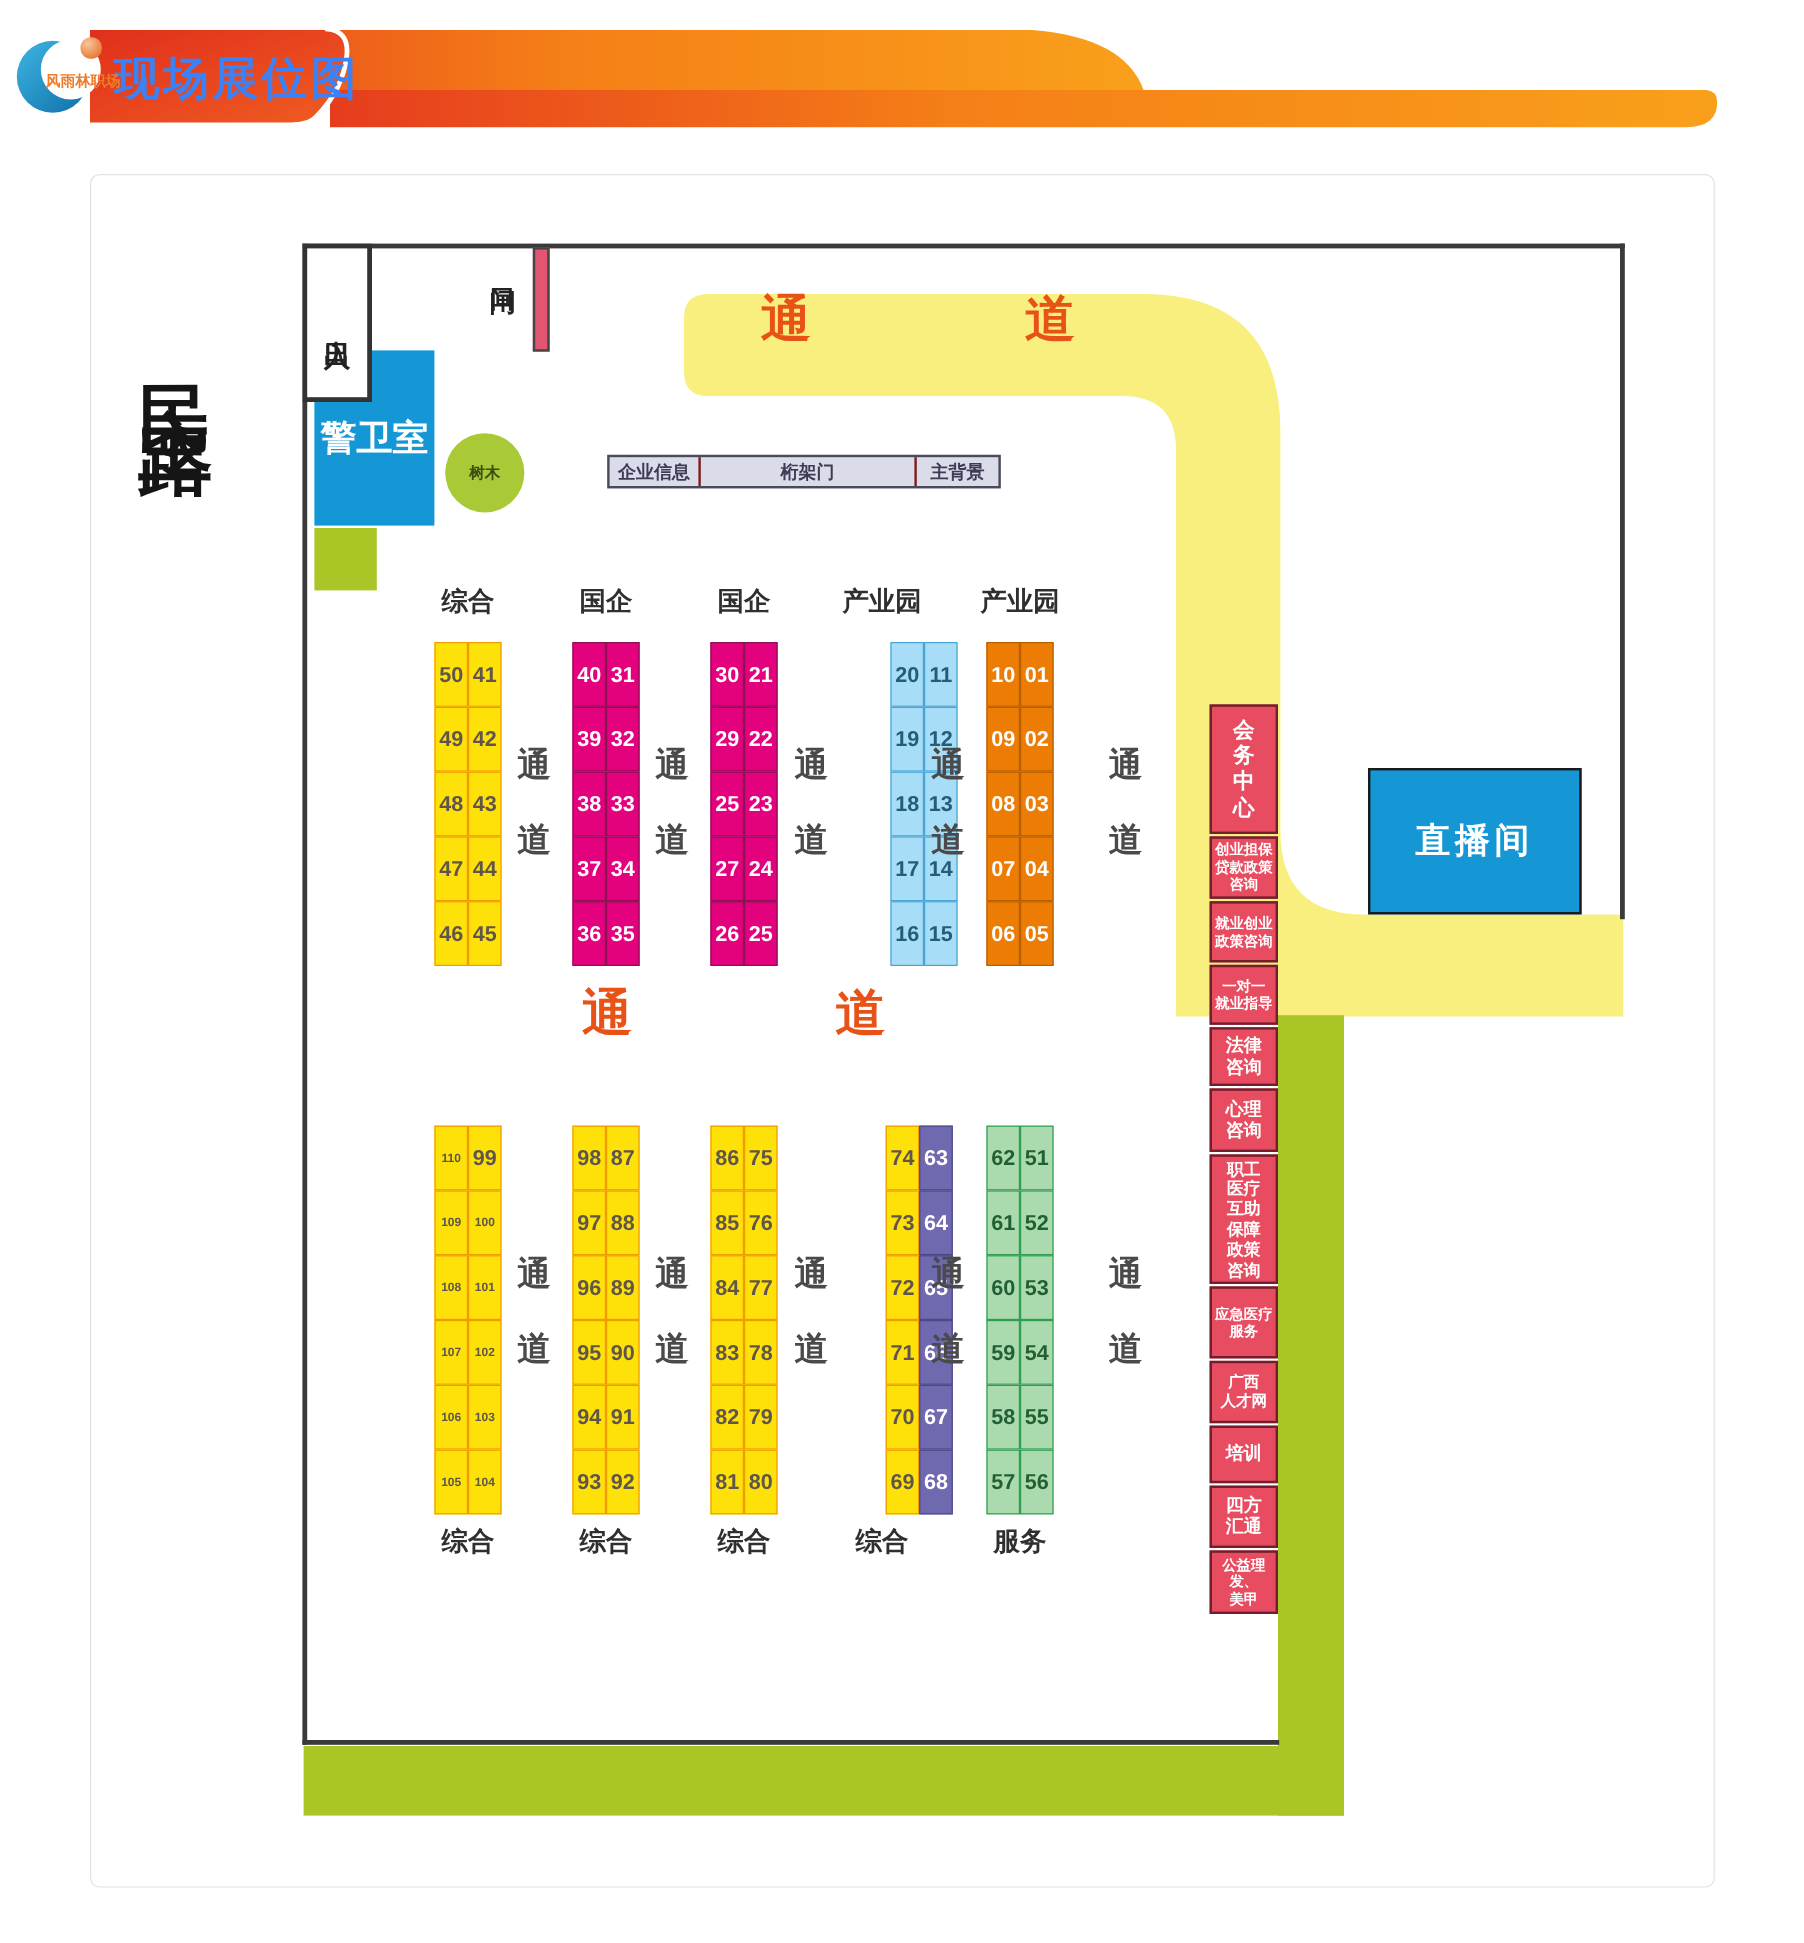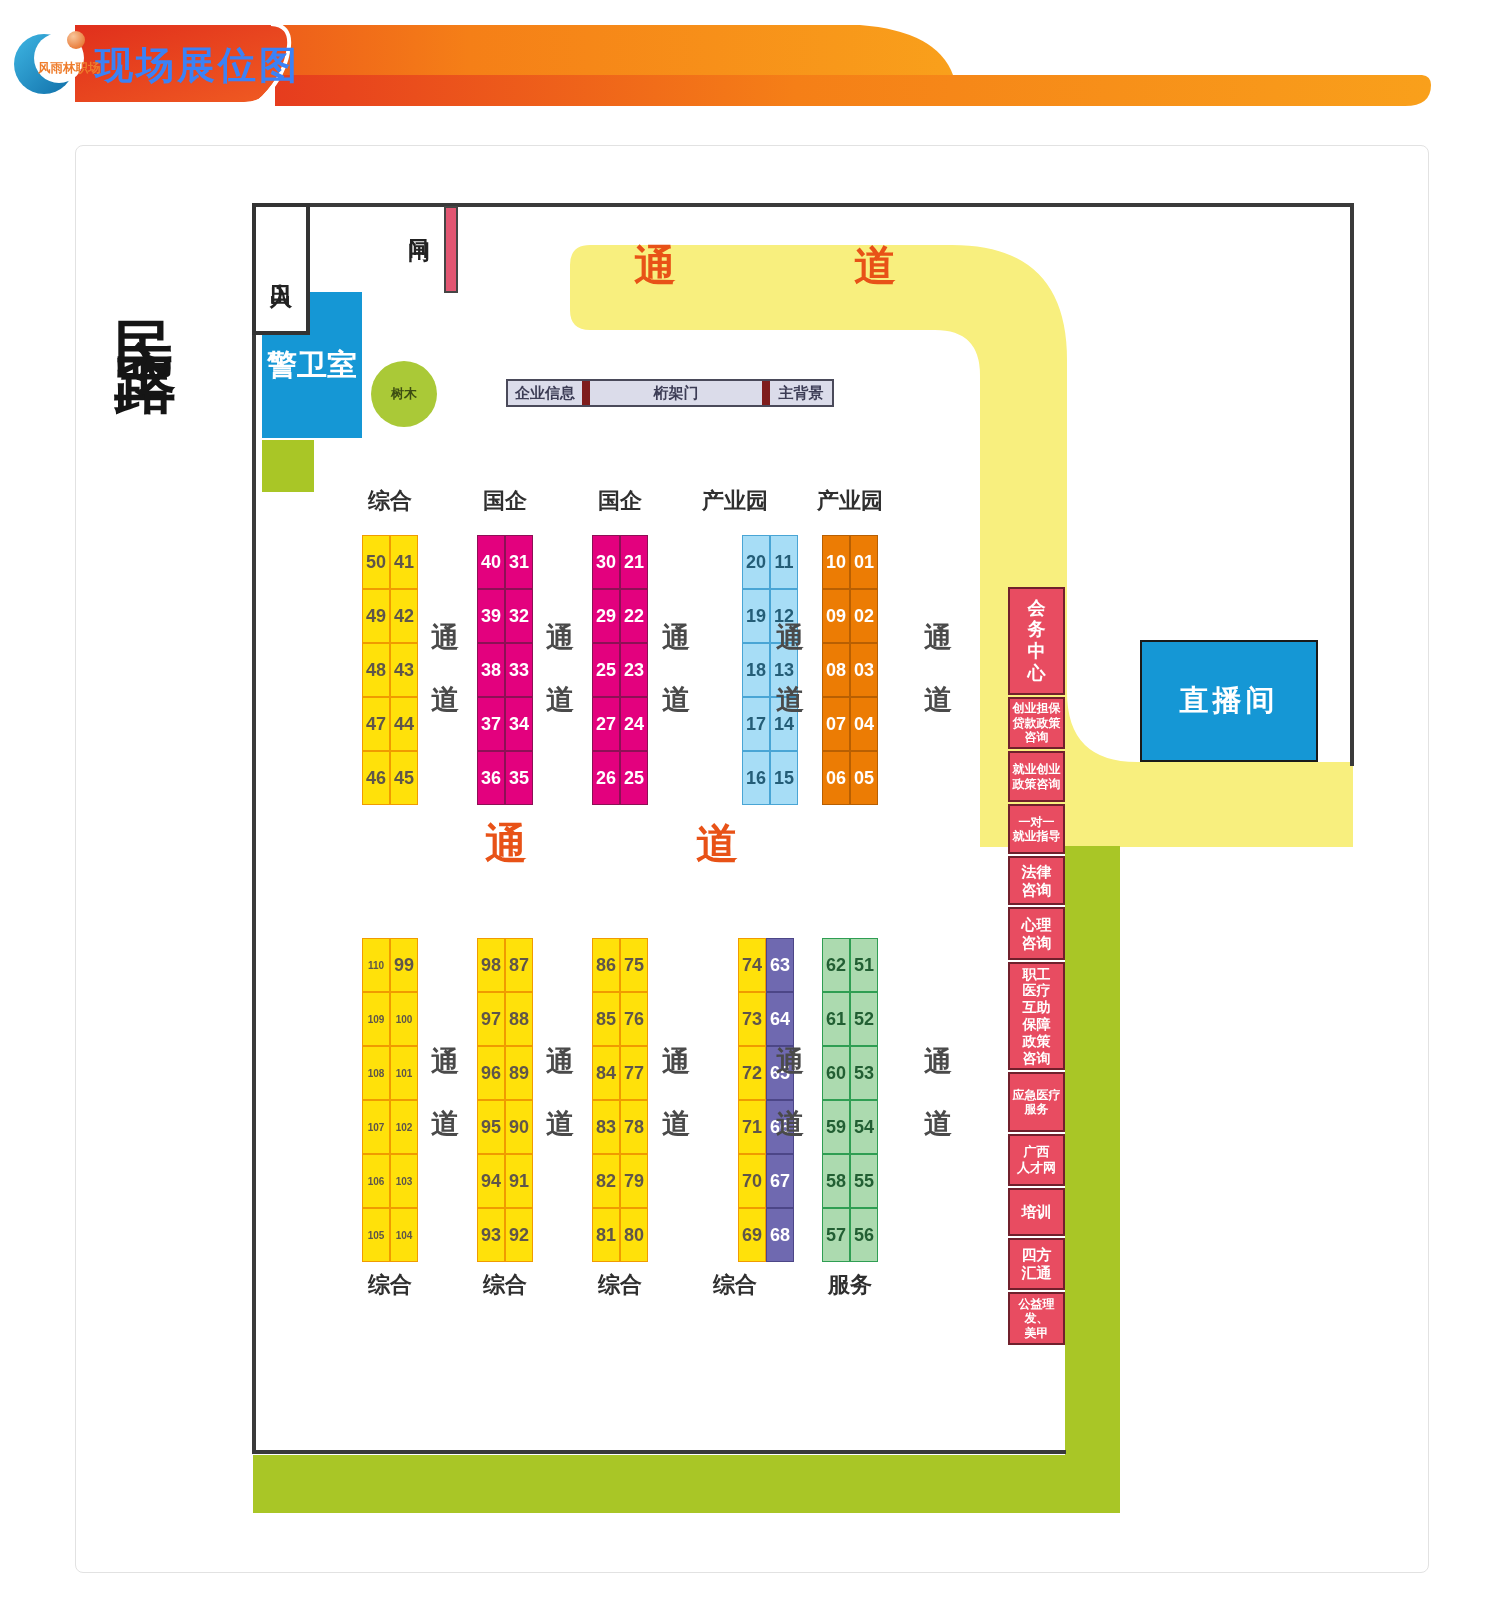--- a/index.html
+++ b/index.html
@@ -42,21 +42,21 @@
     color:#fff;font-size:30px;font-weight:bold;}
   .olive-sq{position:absolute;left:262px;top:440px;width:52px;height:52px;
     background:#a9c626;z-index:3;}
   .tree{position:absolute;left:371px;top:361px;width:66px;height:66px;border-radius:50%;
     background:#aac937;z-index:3;display:flex;align-items:center;justify-content:center;
     color:#3d4d12;font-size:13px;font-weight:bold;}
   .infobar{position:absolute;left:506px;top:379px;height:28px;display:flex;
     border:2px solid #4a4a5a;box-sizing:border-box;z-index:3;background:#dbdcea;}
   .infobar .seg{display:flex;align-items:center;justify-content:center;
     font-size:15px;color:#3c3c55;font-weight:bold;box-sizing:border-box;}
-  .infobar .seg + .seg{border-left:8px solid #7f1d1d;}
+  .infobar .seg + .seg{border-left:2px solid #7f1d1d;}
   .liveroom{position:absolute;left:1140px;top:640px;width:178px;height:122px;
     background:#1597d5;border:2px solid #1a1a1a;box-sizing:border-box;z-index:3;
     display:flex;align-items:center;justify-content:center;color:#fff;
     font-size:29px;font-weight:bold;letter-spacing:4px;}
   
   .grp-label{position:absolute;transform:translateX(-50%);font-size:22px;
     color:#2f2f2f;font-weight:bold;z-index:3;white-space:nowrap;}
   .pair{position:absolute;display:flex;z-index:3;}
   .bcol{display:flex;flex-direction:column;}
   .cell{width:28px;height:54px;box-sizing:border-box;display:flex;align-items:center;

